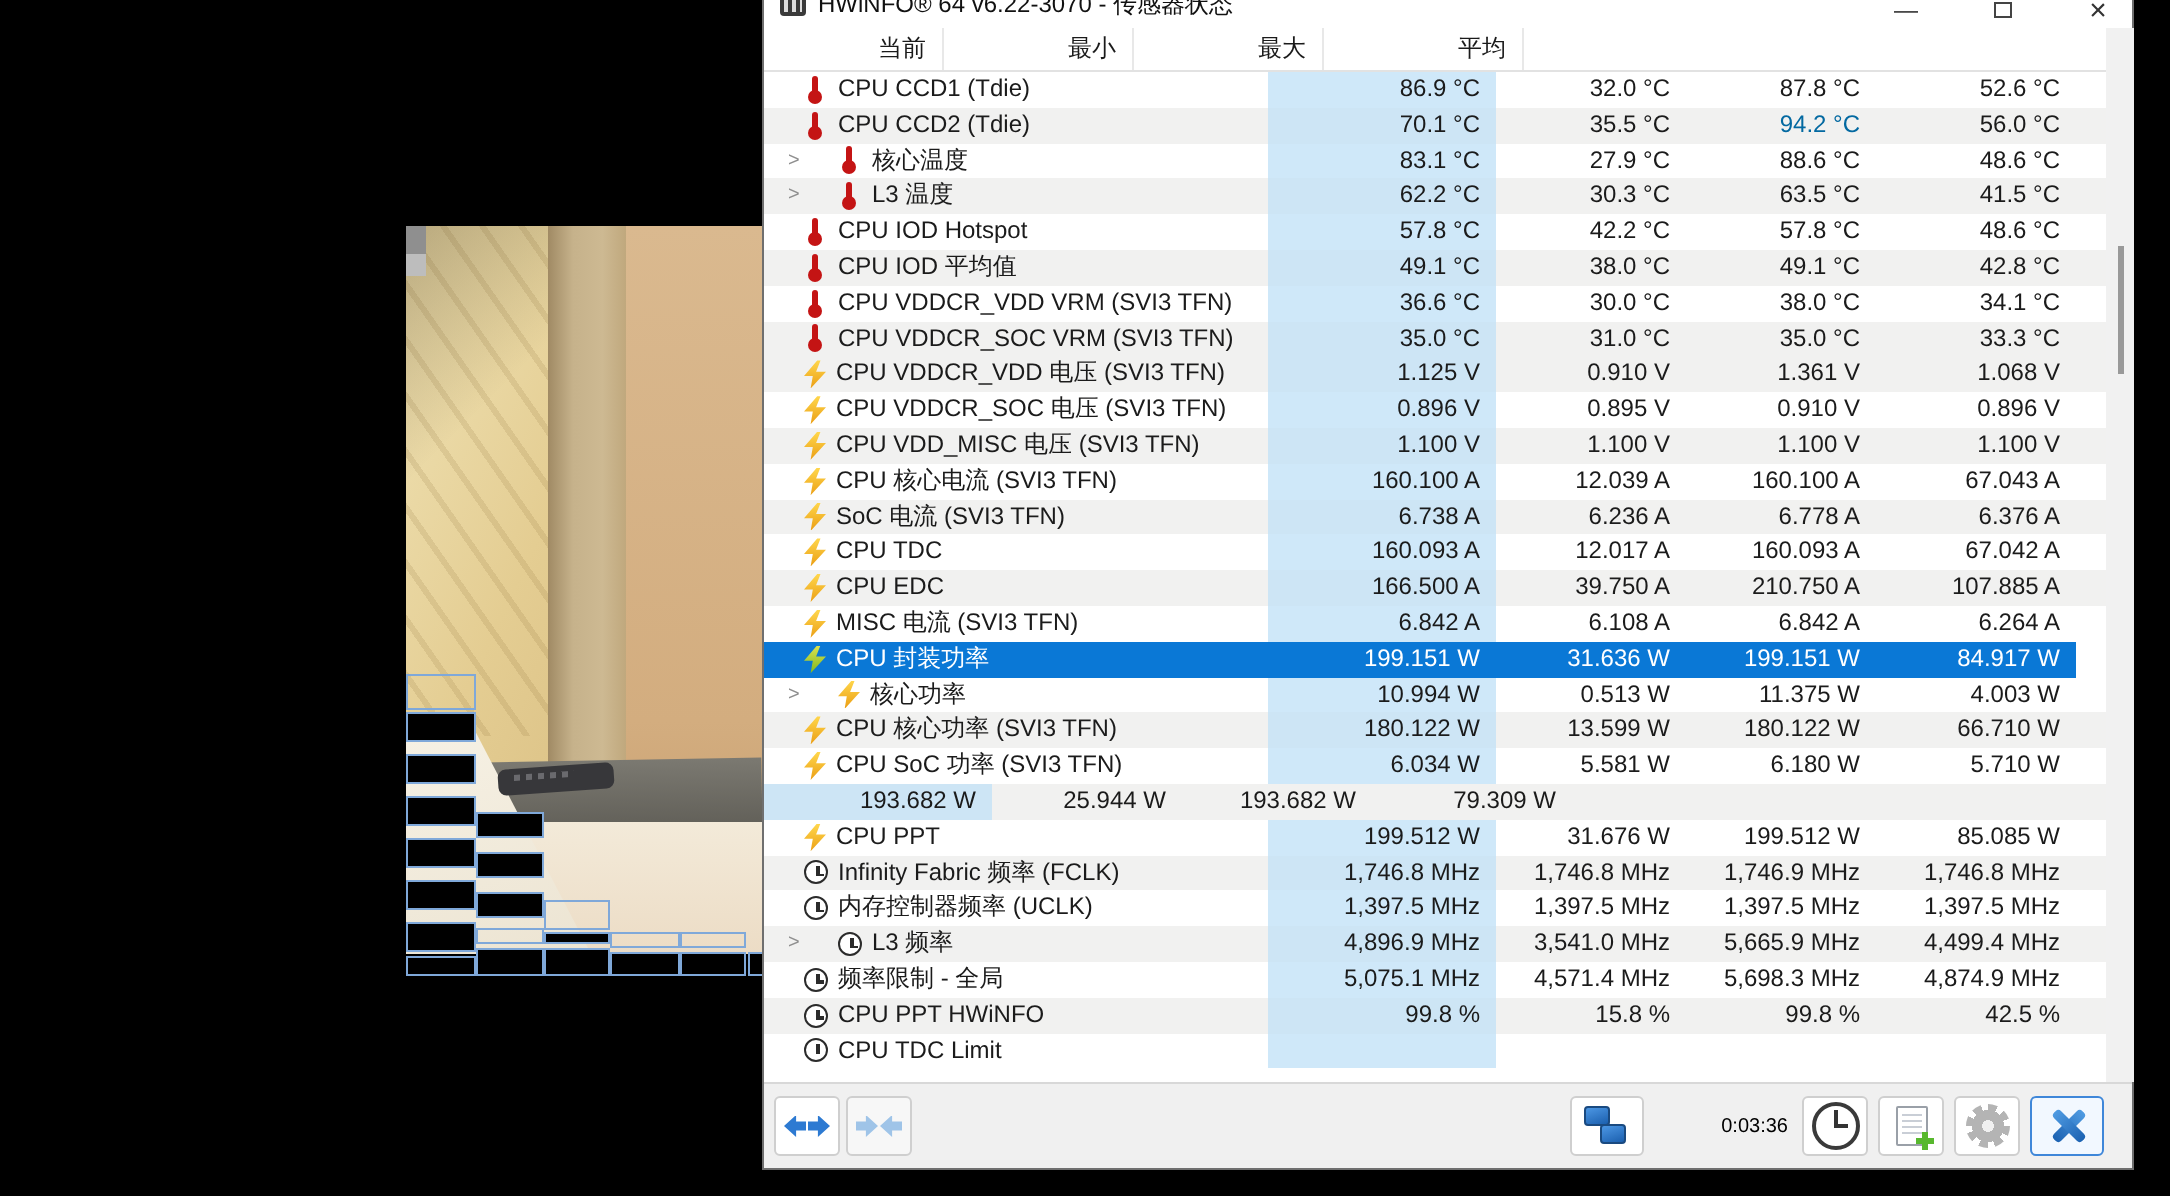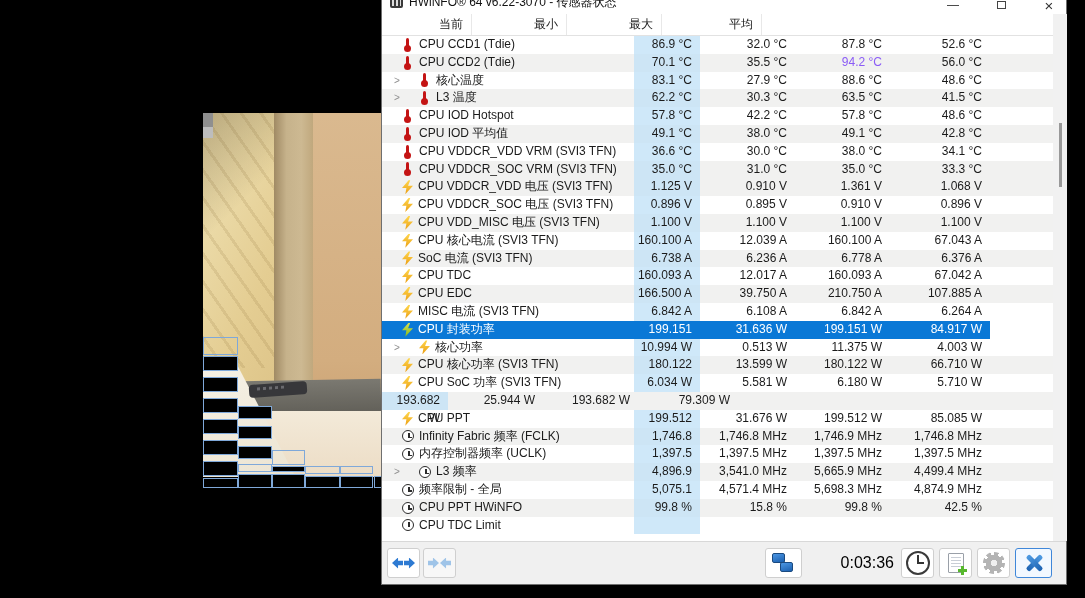--- a/index.html
+++ b/index.html
@@ -63,25 +63,25 @@
   .h-cur { width:90px; } .h-min { width:95px; } .h-max { width:95px; } .h-avg { width:100px; }
   .h-fill { flex:1; border-right:none; }
 
   
   #rows { position:absolute; left:0; top:36px; width:671px; height:505px; overflow:hidden; background:#fff; }
   .row { display:flex; height:17.8px; line-height:17.8px; font-size:12px; color:#1b1b1b; background:#fff; }
   .row.alt { background:#f1f1f0; }
   .cell { height:100%; flex:none; }
   .cell.name { width:252px; display:flex; align-items:center; padding-left:12px; overflow:hidden; white-space:nowrap; }
   .cell.val { text-align:right; padding-right:8px; }
-  .cell.cur { width:66px; background:#cfe8f9; }
+  .cell.cur { width:114px; background:#cfe8f9; }
   .row.alt .cell.cur { background:#cde5f5; }
   .cell.min { width:95px; } .cell.max { width:95px; } .cell.avg { width:100px; }
   .cell.filler { flex:1; }
-  .cell.max.red { color:#8b5cf6; }
+  .cell.max.red { color:#0369a1; }
   .chev { width:25px; flex:none; color:#8f8f8f; font-size:10px; }
   .spacer { width:8px; flex:none; }
   .lbl { overflow:hidden; white-space:nowrap; }
 
   .row.selected, .row.selected.alt { background:#fff; }
   .row.selected .cell:not(.filler) { background:#0a78d6; color:#fff; }
 
   
   .ric { flex:none; margin-right:5px; position:relative; }
   .ic-thermometer { width:12px; height:14px; }
@@ -107,21 +107,21 @@
   .lgroup { display:flex; gap:3px; margin-left:5px; }
   .rgroup { display:flex; gap:5px; align-items:center; margin-left:auto; margin-right:14px; }
   .b33 { width:33px; }
 
   .arr { width:11px; height:11px; background:#2d7ad2; }
   .arr.l { clip-path:polygon(0 50%, 55% 0, 55% 30%, 100% 30%, 100% 70%, 55% 70%, 55% 100%); }
   .arr.r { clip-path:polygon(100% 50%, 45% 0, 45% 30%, 0 30%, 0 70%, 45% 70%, 45% 100%); }
   .arr.dis { background:#9fc4e8; }
   .arrpair { display:flex; gap:1px; }
 
-  .time { font-size:16px; color:#000; margin:0 2px 0 34px; }
+  .time { font-size:10px; color:#000; margin:0 2px 0 34px; }
 
   .ic-monitors { position:relative; width:22px; height:20px; }
   .mon { position:absolute; width:13px; height:10px; border:1px solid #1a4a80; border-radius:2px;
          background:linear-gradient(160deg,#4c97e4,#1b5fae); }
   .mon.m1 { left:0; top:0; }
   .mon.m2 { left:8px; top:9px; }
 
   .ic-bigclock { width:24px; height:24px; border:2px solid #3a3a3a; border-radius:50%; background:#fff; position:relative; }
   .ic-bigclock .bh1 { position:absolute; left:9px; top:2px; width:2px; height:8px; background:#333; }
   .ic-bigclock .bh2 { position:absolute; left:9px; top:9px; width:7px; height:2px; background:#333; }

